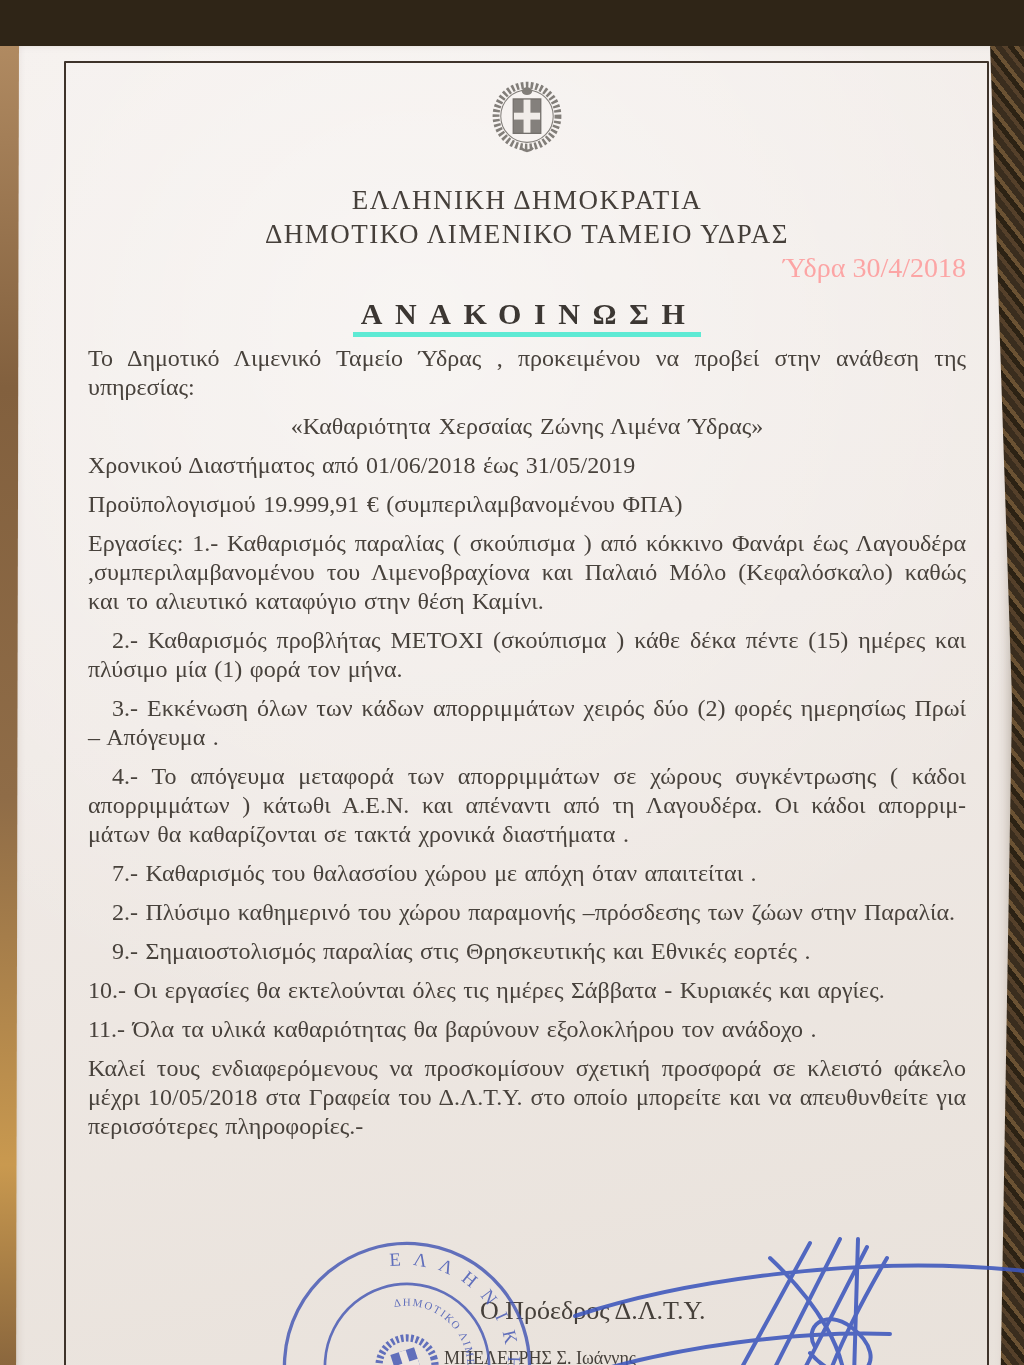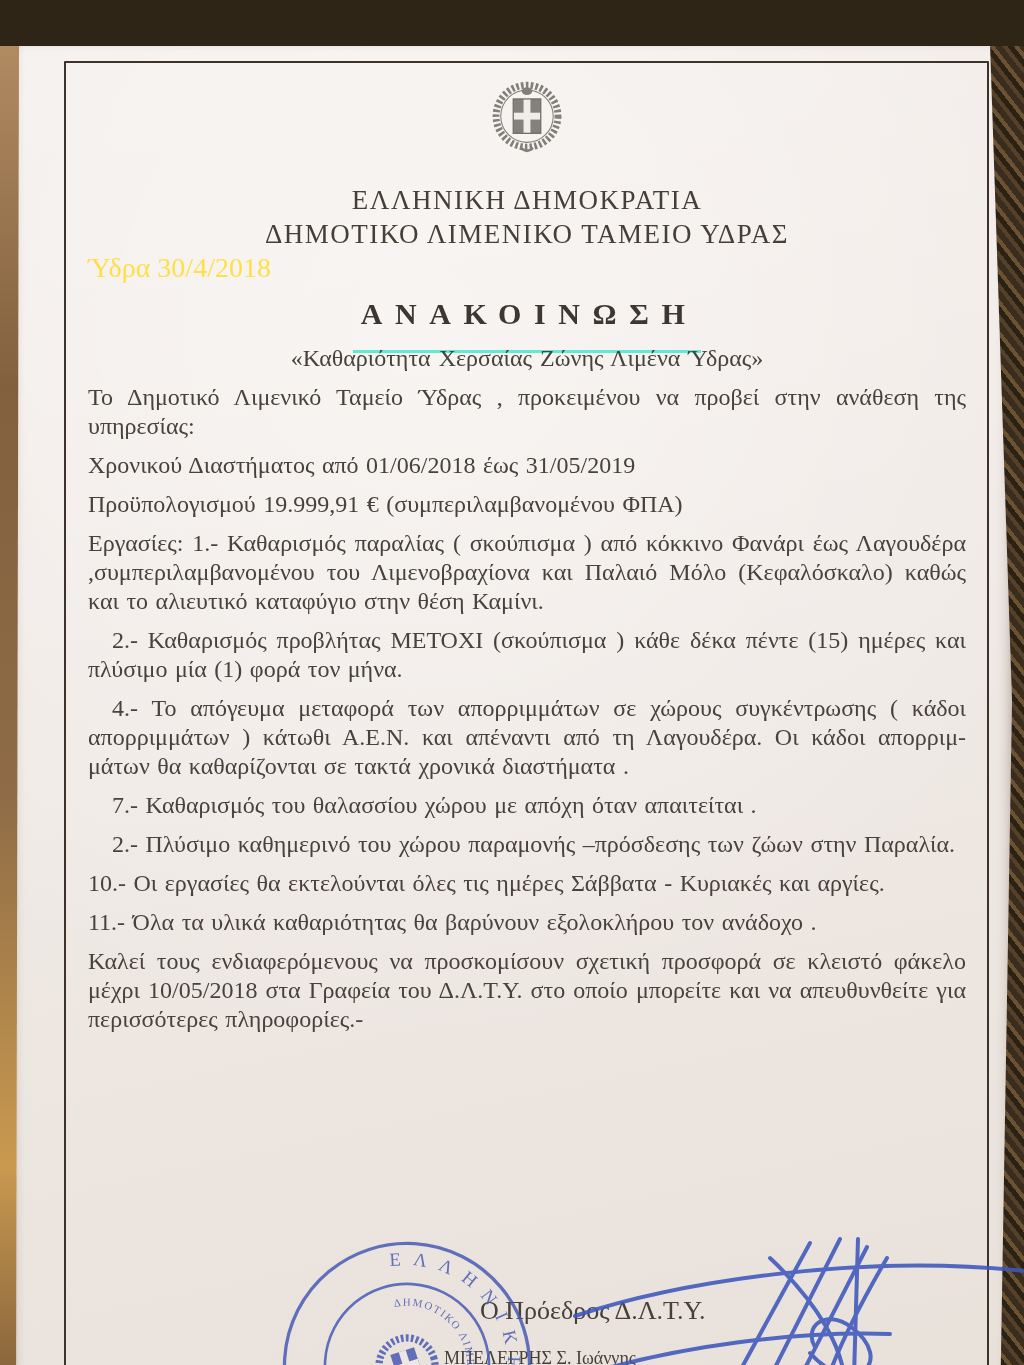--- a/index.html
+++ b/index.html
@@ -21,24 +21,24 @@
       box-shadow:inset -10px 0 14px -8px rgba(70,48,25,.35),inset 8px 0 10px -8px rgba(70,48,25,.25);}
   
   .frame{position:absolute;left:64px;top:15px;width:921px;height:1338px;
       border:2.5px solid #3e332a;border-radius:1px;}
   .content{position:absolute;left:88px;top:28px;width:878px;color:#48423c;}
   .emblem{display:block;margin:0 auto;}
   .hline{margin:0;text-align:center;font-weight:normal;font-size:27px;line-height:32px;
       letter-spacing:1.5px;color:#453f3a;}
   .h1{margin-top:24px;}
   .h2{margin-top:2px;}
-  .date{margin-top:2px;font-size:28px;line-height:32px;color:#fde047;}
+  .date{margin-top:2px;font-size:28px;line-height:32px;text-align:right;color:#fca5a5;}
   .title{margin-top:10px;text-align:center;font-size:30px;line-height:40px;font-weight:bold;
       color:#3c3733;}
-  .title span{letter-spacing:0.42em;border-bottom:3px solid #5eead4;padding:0 4px 20px 8px;}
+  .title span{letter-spacing:0.42em;border-bottom:5px solid #5eead4;padding:0 4px 2px 8px;}
   .p{font-size:24px;line-height:29px;margin:10px 0 0;text-align:justify;word-spacing:1.5px;
       color:#48423c;}
   .center{text-align:center;word-spacing:2px;}
   .item.indent{text-indent:24px;}
   .sig-role{position:absolute;left:480px;top:1250px;width:400px;text-align:left;
       font-size:26px;color:#46403a;}
   .sig-name{position:absolute;left:320px;top:1302px;width:440px;text-align:center;
       font-size:18px;color:#46403a;}
   .stamp{position:absolute;left:272px;top:1185px;opacity:.82;}
   .scribble{position:absolute;left:555px;top:1185px;opacity:.88;}
@@ -68,31 +68,33 @@
     </svg>
 
     <div class="hline h1">ΕΛΛΗΝΙΚΗ ΔΗΜΟΚΡΑΤΙΑ</div>
     <div class="hline h2">ΔΗΜΟΤΙΚΟ ΛΙΜΕΝΙΚΟ ΤΑΜΕΙΟ ΥΔΡΑΣ</div>
     <div class="date">Ύδρα 30/4/2018</div>
 
     <div class="title">
       <span>ΑΝΑΚΟΙΝΩΣΗ</span>
     </div>
 
+    <p class="p">Το Δημοτικό Λιμενικό Ταμείο Ύδρας , προκειμένου να προβεί στην ανάθεση της υπηρεσίας:</p>
     <p class="p center">«Καθαριότητα Χερσαίας Ζώνης Λιμένα Ύδρας»</p>
-    <p class="p">Το Δημοτικό Λιμενικό Ταμείο Ύδρας , προκειμένου να προβεί στην ανάθεση της υπηρεσίας:</p>
     <p class="p">Χρονικού Διαστήματος από 01/06/2018 έως 31/05/2019</p>
     <p class="p">Προϋπολογισμού 19.999,91 € (συμπεριλαμβανομένου ΦΠΑ)</p>
 
     <div>
         <p class="p item">Εργασίες: 1.- Καθαρισμός παραλίας ( σκούπισμα ) από κόκκινο Φανάρι έως Λαγουδέρα ,συμπεριλαμβανομένου του Λιμενοβραχίονα και Παλαιό Μόλο (Κεφαλόσκαλο) καθώς και το αλιευτικό καταφύγιο στην θέση Καμίνι.</p>
         <p class="p item indent">2.- Καθαρισμός προβλήτας ΜΕΤΟΧΙ (σκούπισμα ) κάθε δέκα πέντε (15) ημέρες και πλύσιμο μία (1) φορά τον μήνα.</p>
+        <p class="p item indent">3.- Εκκένωση όλων των κάδων απορριμμάτων χειρός δύο (2) φορές ημερησίως Πρωί – Απόγευμα .</p>
         <p class="p item indent">4.- Το απόγευμα μεταφορά των απορριμμάτων σε χώρους συγκέντρωσης ( κάδοι απορριμμάτων ) κάτωθι Α.Ε.Ν. και απέναντι από τη Λαγουδέρα. Οι κάδοι απορριμ-μάτων θα καθαρίζονται σε τακτά χρονικά διαστήματα .</p>
         <p class="p item indent">7.- Καθαρισμός του θαλασσίου χώρου με απόχη όταν απαιτείται .</p>
         <p class="p item indent">2.- Πλύσιμο καθημερινό του χώρου παραμονής –πρόσδεσης των ζώων στην Παραλία.</p>
+        <p class="p item indent">9.- Σημαιοστολισμός παραλίας στις Θρησκευτικής και Εθνικές εορτές .</p>
         <p class="p item">10.- Οι εργασίες θα εκτελούνται όλες τις ημέρες Σάββατα - Κυριακές και αργίες.</p>
         <p class="p item">11.- Όλα τα υλικά καθαριότητας θα βαρύνουν εξολοκλήρου τον ανάδοχο .</p>
       </div>
 
     <p class="p">Καλεί τους ενδιαφερόμενους να προσκομίσουν σχετική προσφορά σε κλειστό φάκελο μέχρι 10/05/2018 στα Γραφεία του Δ.Λ.Τ.Υ. στο οποίο μπορείτε και να απευθυνθείτε για περισσότερες πληροφορίες.-</p>
   </div>
 
   <div class="sig-role">Ο Πρόεδρος Δ.Λ.Τ.Υ.</div>
   <div class="sig-name">ΜΠΕΛΕΓΡΗΣ Σ. Ιωάννης</div>
 

